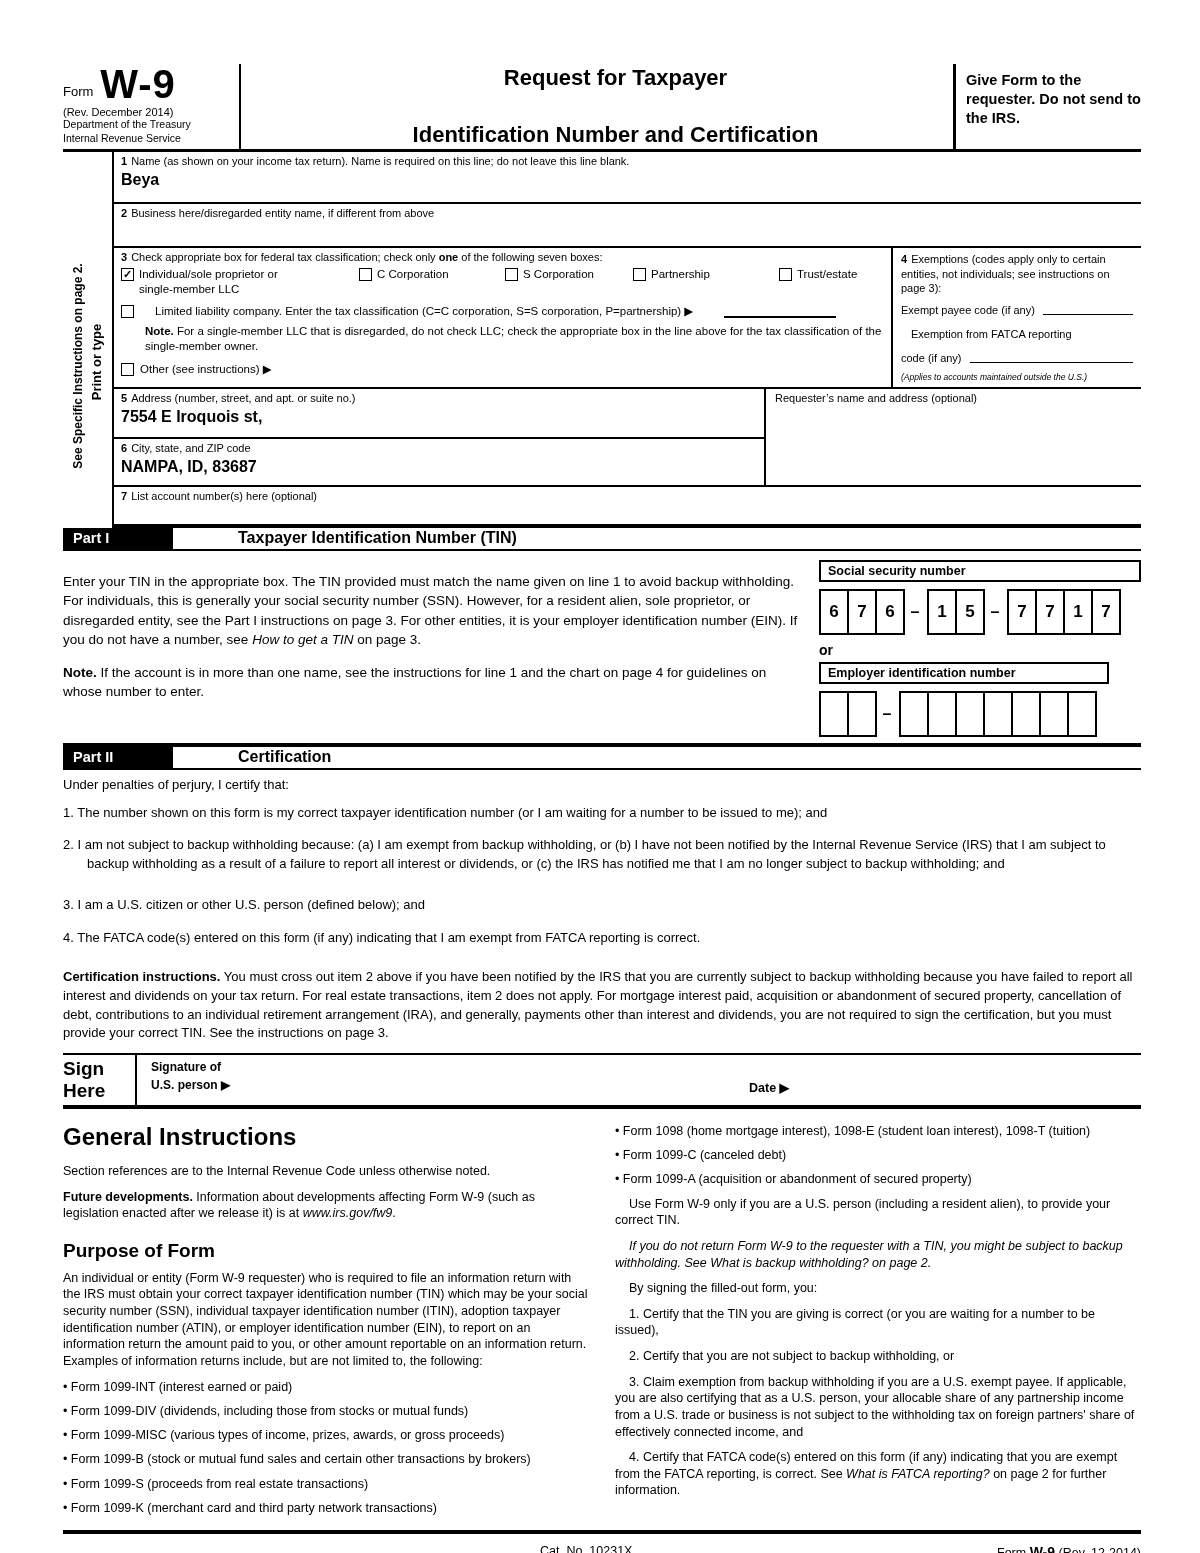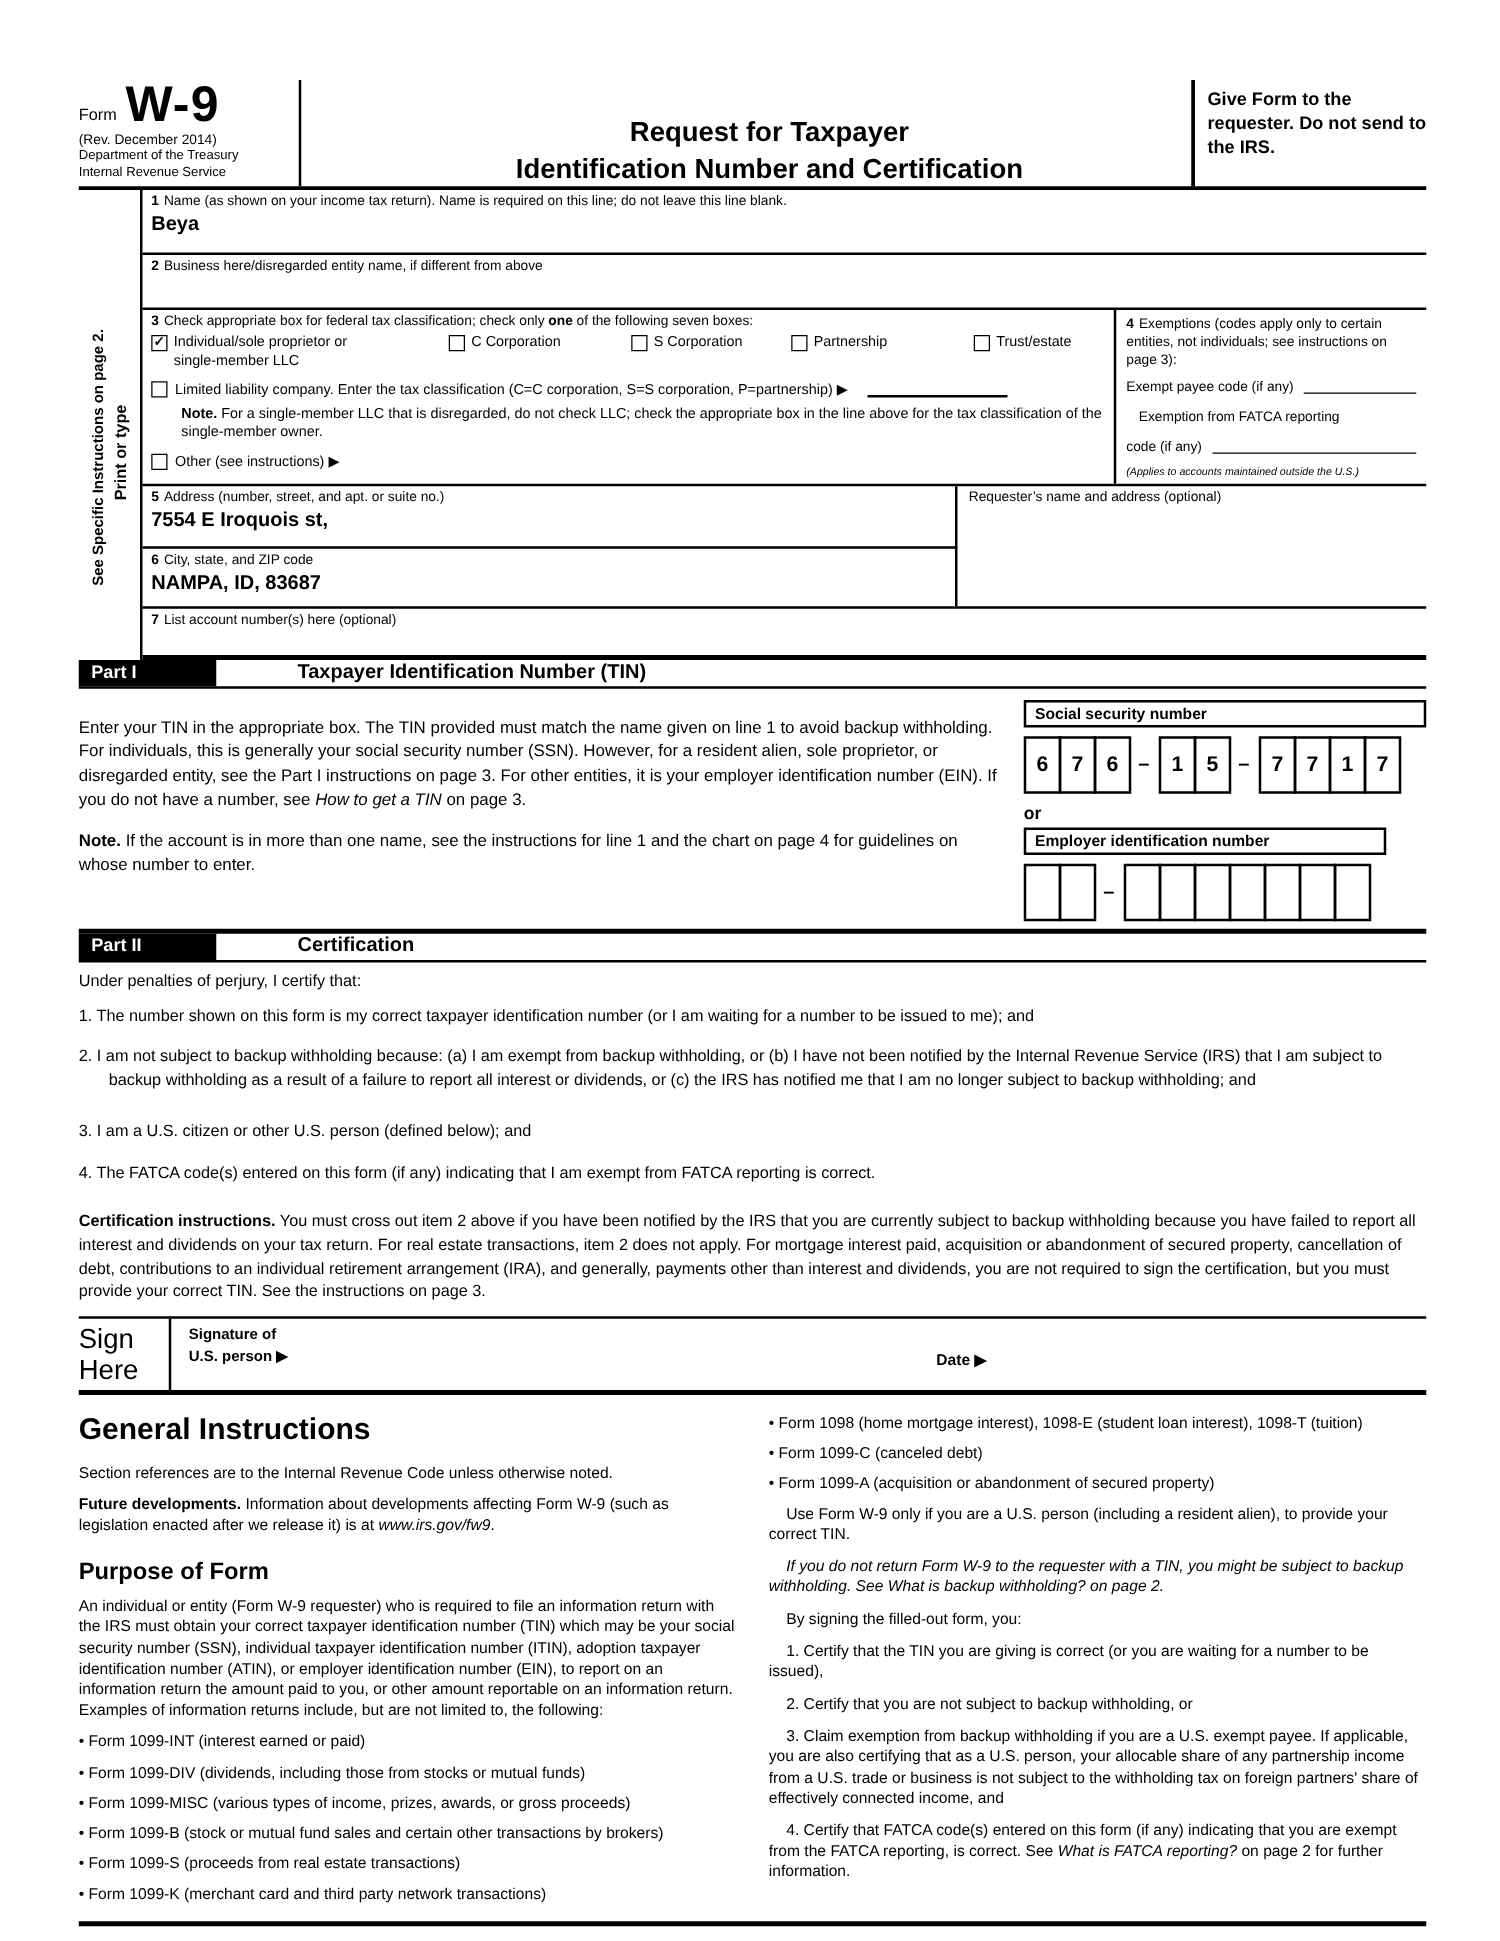--- a/index.html
+++ b/index.html
@@ -10,21 +10,21 @@
 
   
   .hdr { display:flex; border-bottom:3px solid #000; }
   .hdr-left { width:176px; padding:0 8px 4px 0; }
   .hdr-form-line { display:flex; gap:7px; align-items:flex-start; }
   .hdr-form-word { font-size:13px; margin-top:20px; }
   .hdr-form-number { font-size:40px; font-weight:bold; line-height:1; letter-spacing:1px; }
   .hdr-small { font-size:10.5px; line-height:1.3; }
   .hdr-rev { font-size:11px; margin-top:2px; }
   .hdr-center { flex:1; border-left:2px solid #000; display:flex; flex-direction:column;
-                justify-content:flex-end; text-align:center; font-weight:bold; font-size:22px; line-height:1.3;padding-left:37px; }
+                justify-content:space-between; text-align:center; font-weight:bold; font-size:22px; line-height:1.3;padding-left:37px; }
   .hdr-right { width:188px; border-left:3px solid #000; padding:7px 0 0 10px;
                font-weight:bold; font-size:14.5px; line-height:1.3; }
 
   
   .topgrid { display:flex; }
   .side { width:49px; position:relative; flex:none; }
   .side-print { position:absolute; top:56%; left:33px; transform:translate(-50%,-50%) rotate(-90deg);
                 white-space:nowrap; font-weight:bold; font-size:13px; }
   .side-see { position:absolute; top:57%; left:15px; transform:translate(-50%,-50%) rotate(-90deg);
               white-space:nowrap; font-weight:bold; font-size:12px; }
@@ -35,21 +35,21 @@
   .row1 { height:52px; border-bottom:2px solid #000; padding:3px 0 0 7px; }
   .row2 { height:44px; border-bottom:2px solid #000; padding:3px 0 0 7px; }
   .row3 { display:flex; border-bottom:2px solid #000; }
   .row3l { flex:1; padding:3px 8px 5px 7px; }
   .row3r { width:250px; border-left:2px solid #000; padding:4px 8px 3px 8px; font-size:11px; line-height:1.32; flex:none; }
   .cbrow { display:flex; margin-top:4px; }
   .cb-item { display:flex; gap:5px; font-size:11.5px; line-height:1.3; }
   .cb-w0 { width:238px; } .cb-w1 { width:146px; } .cb-w2 { width:128px; } .cb-w3 { width:146px; }
   .cb { width:13px; height:13px; border:1.5px solid #000; flex:none; margin-top:1px;
         text-align:center; font-size:11px; font-weight:bold; line-height:11px; }
-  .llcrow { display:flex; gap:6px; margin-top:7px; font-size:11.5px; align-items:flex-start; }
+  .llcrow { display:flex; gap:21px; margin-top:7px; font-size:11.5px; align-items:flex-start; }
   .llc-uline { width:112px; height:14px; border-bottom:2px solid #000; margin-left:10px; flex:none; }
   .noterow { margin:6px 0 0 24px; font-size:11.5px; line-height:1.3; }
   .otherrow { display:flex; gap:6px; margin-top:8px; font-size:11.5px; }
   .exline { display:flex; margin-top:7px; }
   .uline { flex:1; border-bottom:1.5px solid #000; margin:0 0 2px 8px; }
   .fatca1 { margin-top:10px;padding-left:10px; }
   .fatca2 { display:flex; margin-top:9px; }
   .applies { margin-top:7px; font-size:8.5px; font-style:italic; }
   .rowmid { display:flex; border-bottom:2px solid #000; }
   .rowml { width:652px; border-right:2px solid #000; flex:none; }
@@ -75,21 +75,21 @@
          align-items:center; justify-content:center; font-weight:bold; font-size:17px; flex:none; }
   .dsh { width:24px; text-align:center; font-weight:bold; flex:none; }
   .or { font-weight:bold; font-size:14px; margin:7px 0 4px 0; }
   .tin-label2 { width:290px; }
 
   
   .p2intro { font-size:13px; margin:7px 0 12px 0; }
   .p2item { font-size:13px; line-height:1.45; margin:0 0 14px 0; padding-left:24px; text-indent:-24px; }
   .certinstr { font-size:13px; line-height:1.45; margin:20px 0 10px 0; }
   .signrow { display:flex; border-top:2px solid #000; border-bottom:4px solid #000; min-height:46px; }
-  .signhere { width:72px; font-weight:normal; font-size:22px; line-height:1.15; padding:3px 0 3px 0; flex:none; }
+  .signhere { width:72px; font-weight:bold; font-size:19px; line-height:1.15; padding:3px 0 3px 0; flex:none; }
   .signdiv { border-left:2px solid #000; }
   .siglabel { width:612px; font-size:12px; font-weight:bold; line-height:1.5; padding:3px 0 0 14px; flex:none; }
   .datelabel { font-weight:bold; font-size:12.5px; padding-top:25px; }
 
   
   .gi { display:flex; gap:26px; padding:14px 0 0 0; min-height:368px; }
   .gicol { width:50%; }
   .gi-h1 { font-size:24px; font-weight:bold; margin:0 0 12px 0; }
   .gi-h2 { font-size:19px; font-weight:bold; margin:18px 0 8px 0; }
   .gi-p { font-size:12.5px; line-height:1.33; margin:0 0 9px 0; }

